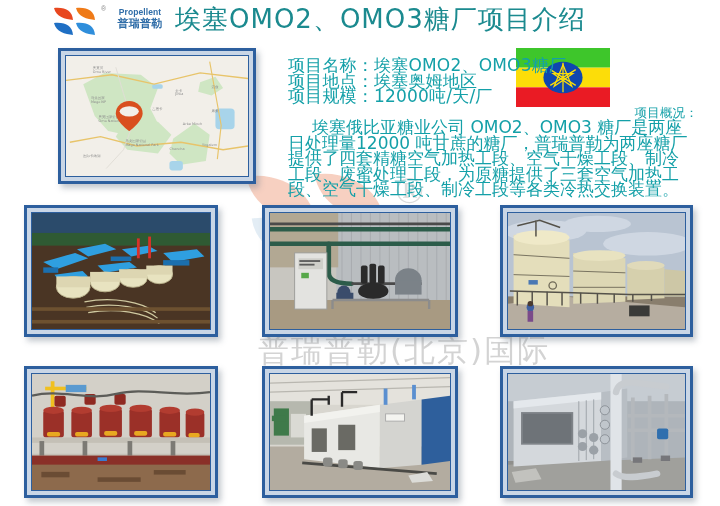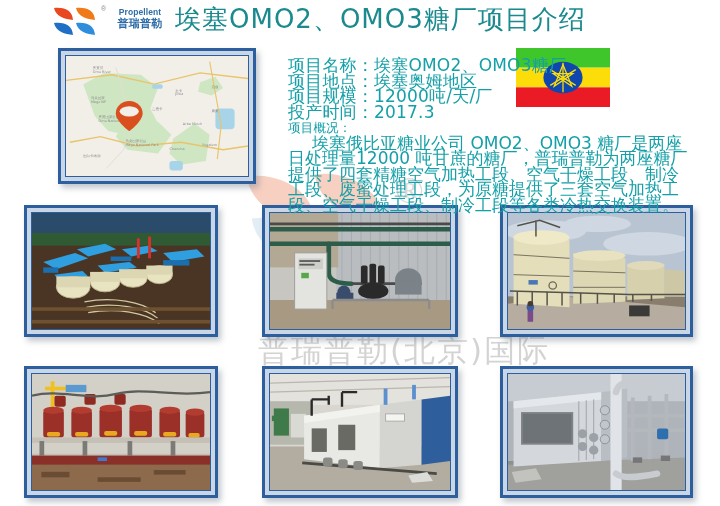--- a/index.html
+++ b/index.html
@@ -148,20 +148,21 @@
   .info-line {
     font-size: 17px;
     line-height: 15.6px;
     white-space: nowrap;
     letter-spacing: .2px;
   }
   #overview-label {
     font-size: 12.5px;
     line-height: 15.6px;
     letter-spacing: .2px;
+    text-align: right;
   }
   #overview-body {
     font-size: 17px;
     line-height: 15.4px;
     text-indent: 24px;
     letter-spacing: 0px;
     width: 404px;
   }
 
   
@@ -271,21 +272,20 @@
       <rect x="6" y="54" width="3" height="3"></rect>
       <rect x="10" y="54" width="3" height="3"></rect>
     </g>
   </svg>
 </div>
 
 <div id="info-block">
   <div class="info-line">项目名称：埃塞OMO2、OMO3糖厂</div>
   <div class="info-line">项目地点：埃塞奥姆地区</div>
   <div class="info-line">项目规模：12000吨/天/厂</div>
-  <div class="info-line">投产时间：2017.3</div>
   <div id="overview-label">项目概况：</div>
   <div id="overview-body">埃塞俄比亚糖业公司 OMO2、OMO3 糖厂是两座日处理量12000 吨甘蔗的糖厂，普瑞普勒为两座糖厂提供了四套精糖空气加热工段、空气干燥工段、制冷工段、废蜜处理工段，为原糖提供了三套空气加热工段、空气干燥工段、制冷工段等各类冷热交换装置。</div>
 </div>
 
 <div id="photo-grid">
 
   <div id="photo-1" class="frame">
     <div class="inner">
       <svg class="photo-svg" viewBox="0 0 190 128" preserveAspectRatio="none">
         <rect width="190" height="128" fill="#2c2418"></rect>

